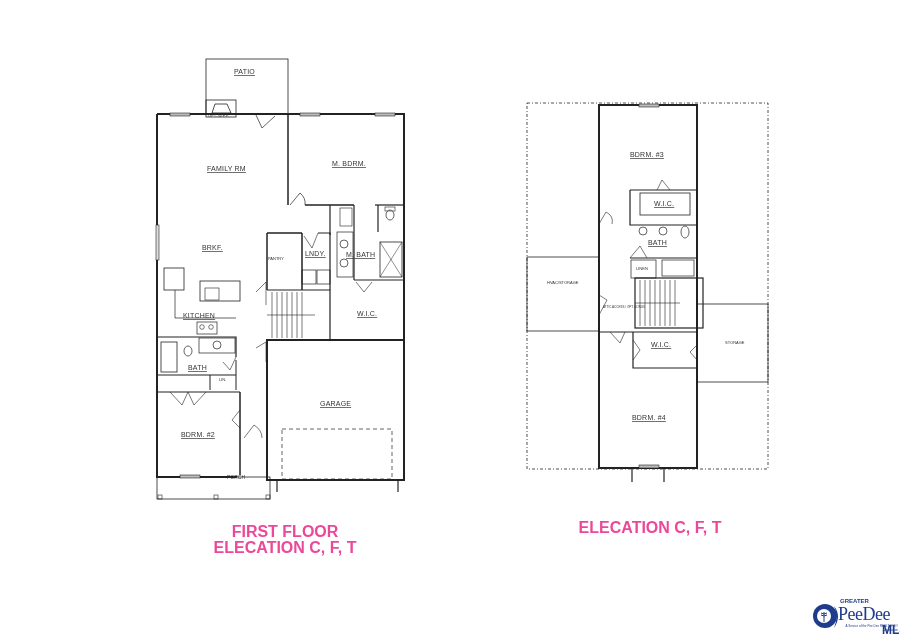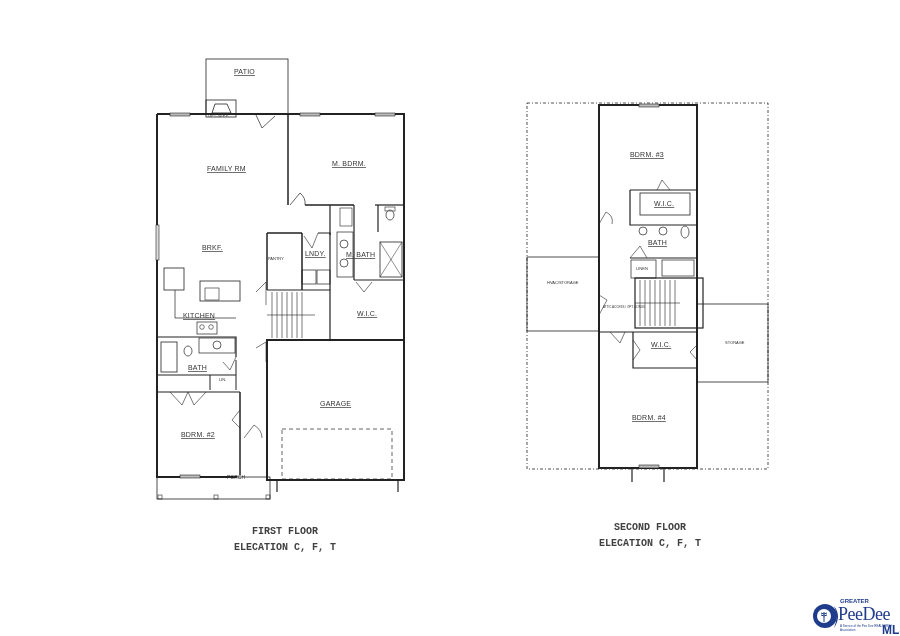--- a/index.html
+++ b/index.html
@@ -1,24 +1,24 @@
 <!DOCTYPE html>
 <html><head>
 <meta charset="utf-8">
 <style>
   html, body { margin:0; padding:0; background:#ffffff; }
   body { width:900px; height:636px; position:relative; overflow:hidden; font-family:"Liberation Sans", sans-serif; }
   #plan { position:absolute; left:0; top:0; width:900px; height:636px; }
   .lbl { font-family:"Liberation Sans", sans-serif; font-size:7px; fill:#333; text-decoration:underline; letter-spacing:0.2px; }
   .lbl-sm { font-family:"Liberation Sans", sans-serif; font-size:4px; fill:#333; }
-  .caption { position:absolute; text-align:center; font-family:Liberation Mono, monospace; font-weight:bold; font-size:10px; line-height:16px; color:#404040; }
+  .caption { position:absolute; text-align:center; font-family:Liberation Sans, sans-serif; font-weight:bold; font-size:16px; line-height:16px; color:#ec4899; }
   .caption div { white-space:nowrap; }
   #cap1 { left:200px; top:524px; width:170px; }
   #cap2 { left:565px; top:520px; width:170px; }
-  #logo { position:absolute; left:812px; top:596px; width:86px; height:38px; }
+  #logo { position:absolute; left:812px; top:596px; width:86px; height:38px;text-align:right; }
   #logo .greater { position:absolute; left:28px; top:2px; font-size:6px; font-weight:bold; color:#1f3c8c; }
   #logo .peedee { position:absolute; left:26px; top:8px; font-family:"Liberation Serif", serif; font-size:18px; color:#1f3c8c; letter-spacing:-0.5px; }
   #logo .mls { position:absolute; left:70px; top:27px; font-size:12px; font-weight:bold; color:#1f3c8c; }
   #logo .sub { position:absolute; left:28px; top:28px; font-size:3px; color:#1f3c8c; }
 </style>
 </head>
 <body>
 
 <svg id="plan" viewBox="0 0 900 636" xmlns="http://www.w3.org/2000/svg">
   <g stroke="#222" fill="none" stroke-width="1">
@@ -192,21 +192,20 @@
   <text class="lbl" x="651" y="347">W.I.C.</text>
   <text class="lbl-sm" x="725" y="344">STORAGE</text>
   <text class="lbl" x="632" y="420">BDRM. #4</text>
 </svg>
 
 <div id="cap1" class="caption">
   <div>FIRST FLOOR</div>
   <div>ELECATION C, F, T</div>
 </div>
 <div id="cap2" class="caption">
-  <div>SECOND FLOOR</div>
   <div>ELECATION C, F, T</div>
 </div>
 
 <div id="logo">
   <svg width="30" height="32" viewBox="0 0 30 32" style="position:absolute;left:0;top:4px">
     <circle cx="13" cy="16" r="12" fill="#1f3c8c"></circle>
     <path d="M22 6 Q30 16 22 28 Q27 16 22 6 Z" fill="#1f3c8c"></path>
     <circle cx="12" cy="16" r="7" fill="#ffffff"></circle>
     <path d="M12 12 L12 22 M9 13 L12 14 L15 13 M9 15 L12 16 L15 15" stroke="#1f3c8c" stroke-width="1" fill="none"></path>
   </svg>

